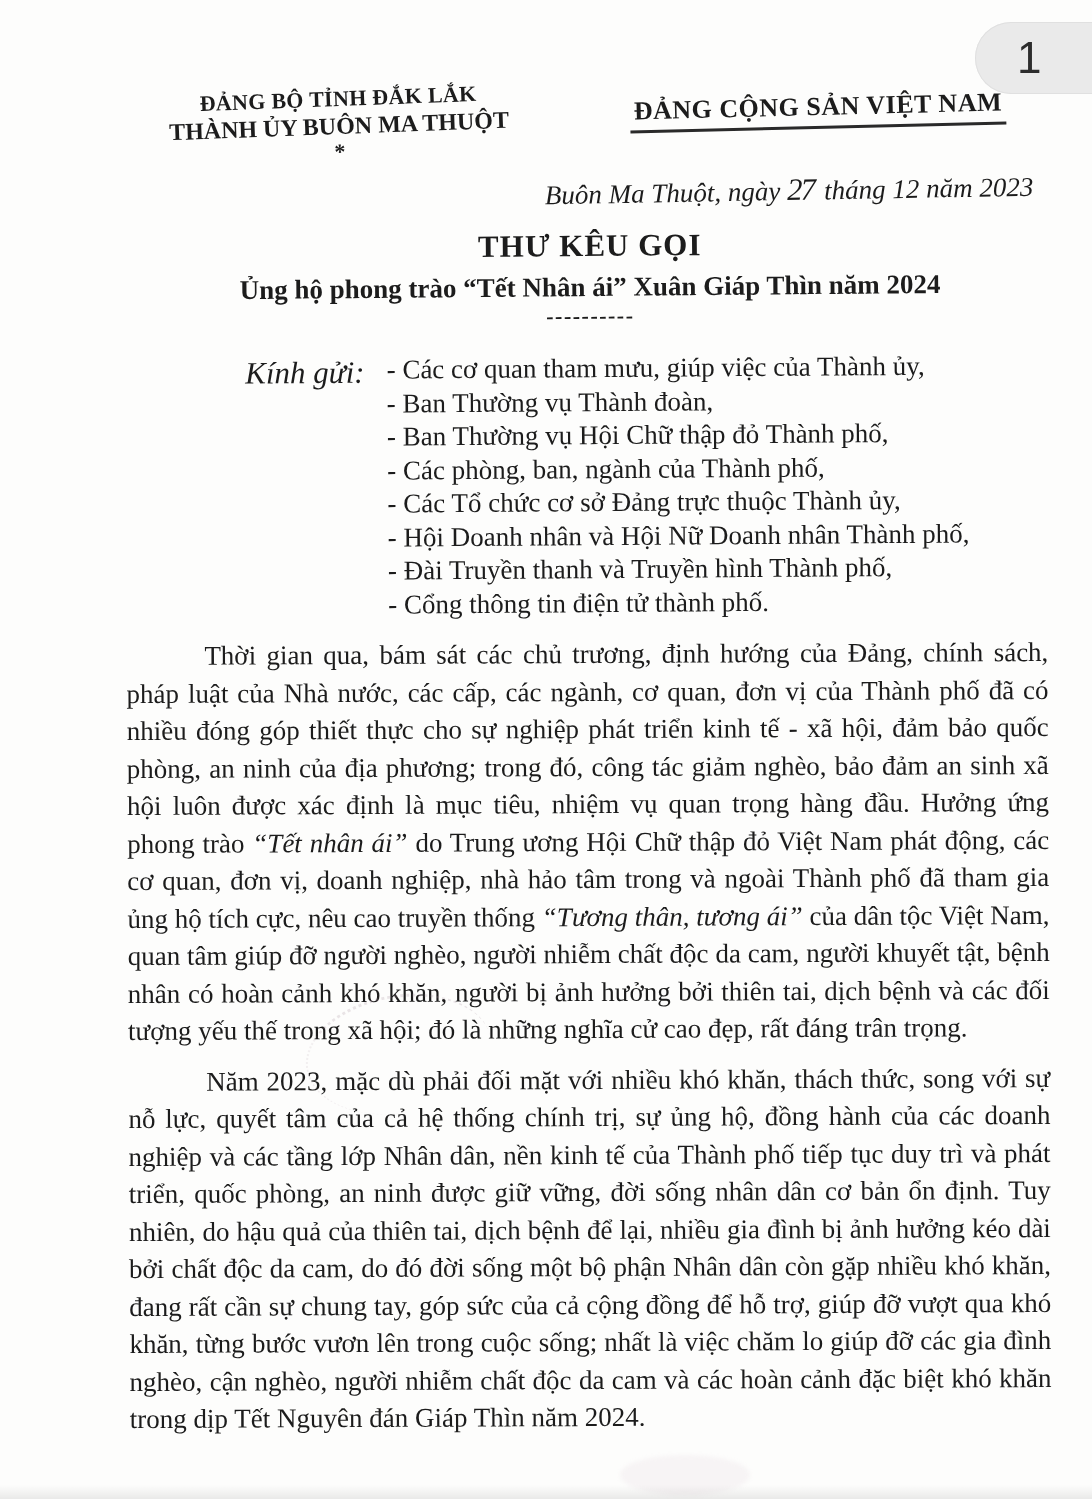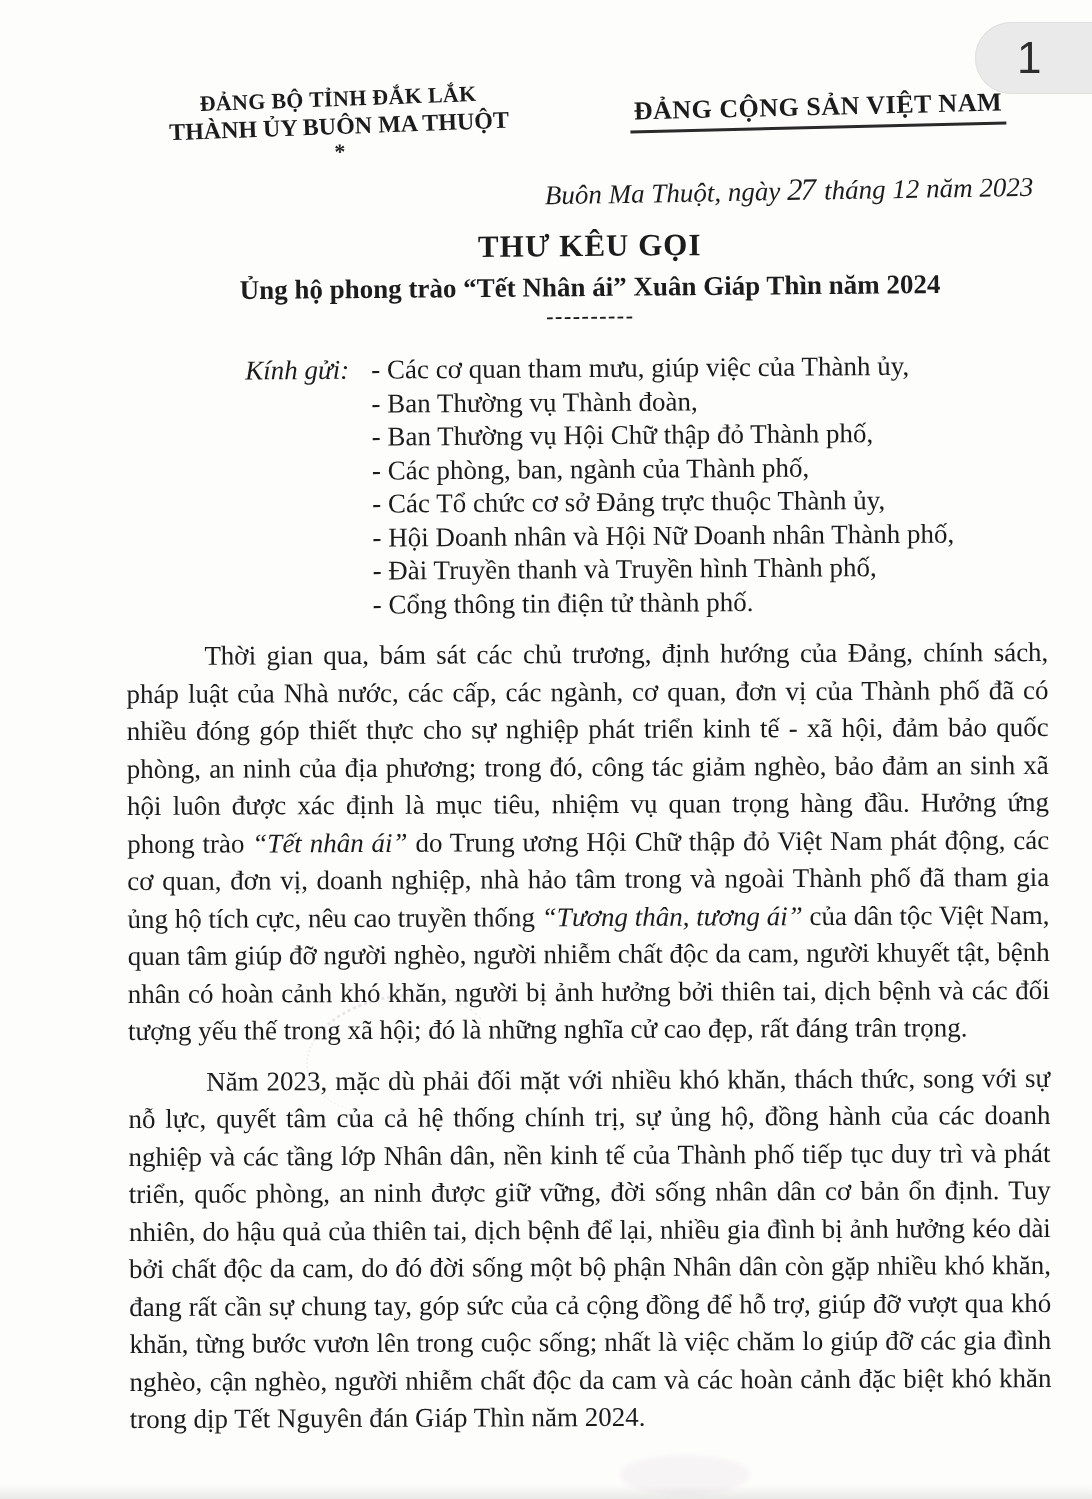--- a/index.html
+++ b/index.html
@@ -95,21 +95,21 @@
     position: absolute;
     top: 352px;
     left: 246px;
     display: flex;
     align-items: flex-start;
     gap: 22px;
     transform: rotate(-0.4deg);
   }
   .recipients .label {
     font-style: italic;
-    font-size: 27px;
+    font-size: 31px;
     padding-top: 1px;
     white-space: nowrap;
   }
   .recipients ul { list-style: none; margin: 0; padding: 0; }
   .recipients li { font-size: 27px; line-height: 33.5px; white-space: nowrap; }
   
   .body-text {
     position: absolute;
     top: 636px;
     left: 128px;

